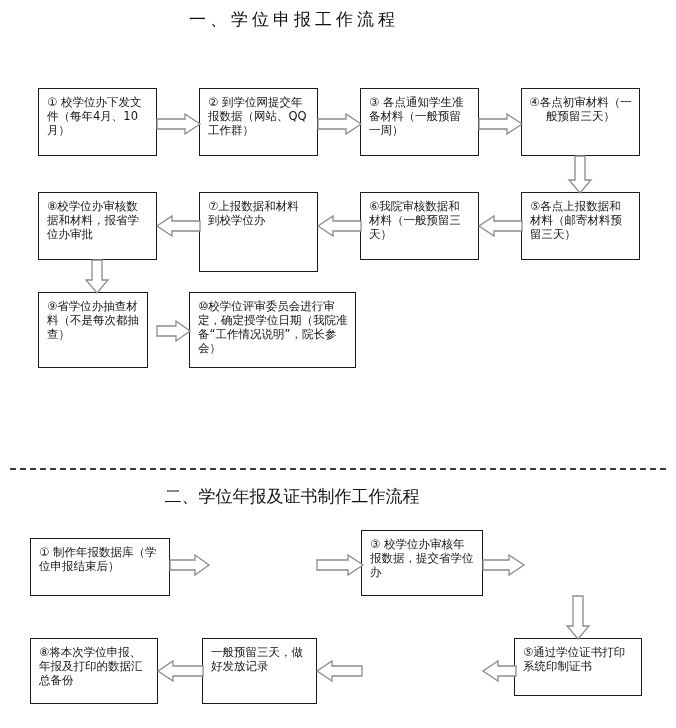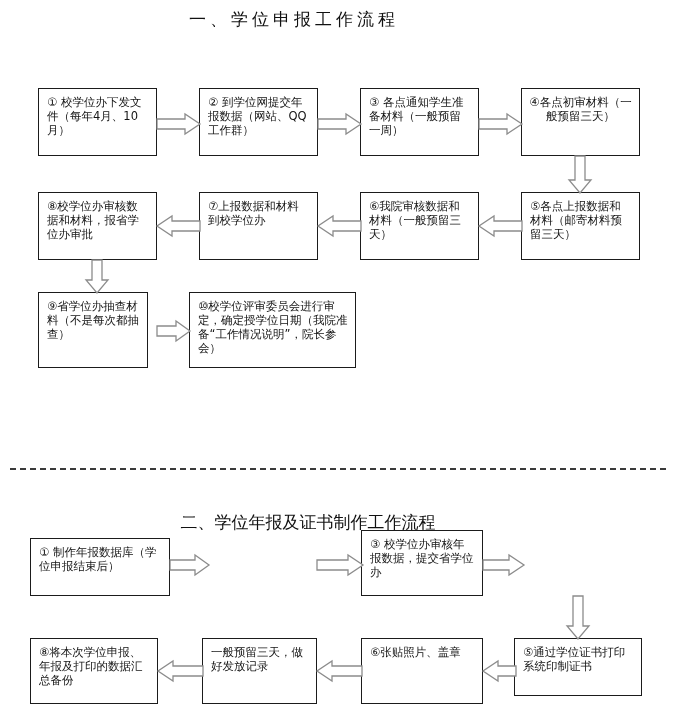--- a/index.html
+++ b/index.html
@@ -31,24 +31,23 @@
     font-weight: normal;
     color: #111;
   }
   #title-1 {
     top: 8px;
     font-size: 17px;
     letter-spacing: 4px;
     text-indent: 4px;
   }
   #title-2 {
-    top: 511px;
+    top: 485px;
     font-size: 17px;
     letter-spacing: 0px;
-    margin-left: 16px;
   }
 
   
   .divider {
     position: absolute;
     left: 10px;
     top: 468px;
     width: 656px;
     height: 0;
     border-top: 2px dashed #3a3a3a;
@@ -94,21 +93,21 @@
   </div>
 
   <div class="node center" style="left:521px; top:88px; width:119px; height:68px;">
     <span class="txt">④各点初审材料（一般预留三天）</span>
   </div>
 
   <div class="node" style="left:38px; top:192px; width:119px; height:68px;">
     <span class="txt">⑧校学位办审核数据和材料，报省学位办审批</span>
   </div>
 
-  <div class="node" style="left:199px; top:192px; width:119px; height:68px;">
+  <div class="node" style="left:199px; top:192px; width:119px; height:80px;">
     <span class="txt">⑦上报数据和材料到校学位办</span>
   </div>
 
   <div class="node" style="left:360px; top:192px; width:119px; height:68px;">
     <span class="txt">⑥我院审核数据和材料（一般预留三天）</span>
   </div>
 
   <div class="node" style="left:521px; top:192px; width:119px; height:68px;">
     <span class="txt">⑤各点上报数据和材料（邮寄材料预留三天）</span>
   </div>
@@ -190,23 +189,20 @@
 
 
   <div class="node" style="left:30px; top:638px; width:128px; height:66px;">
     <span class="txt">⑧将本次学位申报、年报及打印的数据汇总备份</span>
   </div>
 
   <div class="node" style="left:202px; top:638px; width:115px; height:66px;">
     <span class="txt">一般预留三天，做好发放记录</span>
   </div>
 
-  <div class="node" style="left:361px; top:638px; width:122px; height:66px;">
-    <span class="txt">⑥张贴照片、盖章</span>
-  </div>
 
   <div class="node" style="left:514px; top:638px; width:128px; height:58px;">
     <span class="txt">⑤通过学位证书打印系统印制证书</span>
   </div>
 
   <div class="arrow" style="left:170px; top:554px;">
     <svg width="40" height="22" viewBox="0 0 40 22">
       <polygon points="0,6 25,6 25,1 39,11 25,21 25,16 0,16" fill="#ffffff" stroke="#8c8c8c" stroke-width="1.3"></polygon>
     </svg>
   </div>

